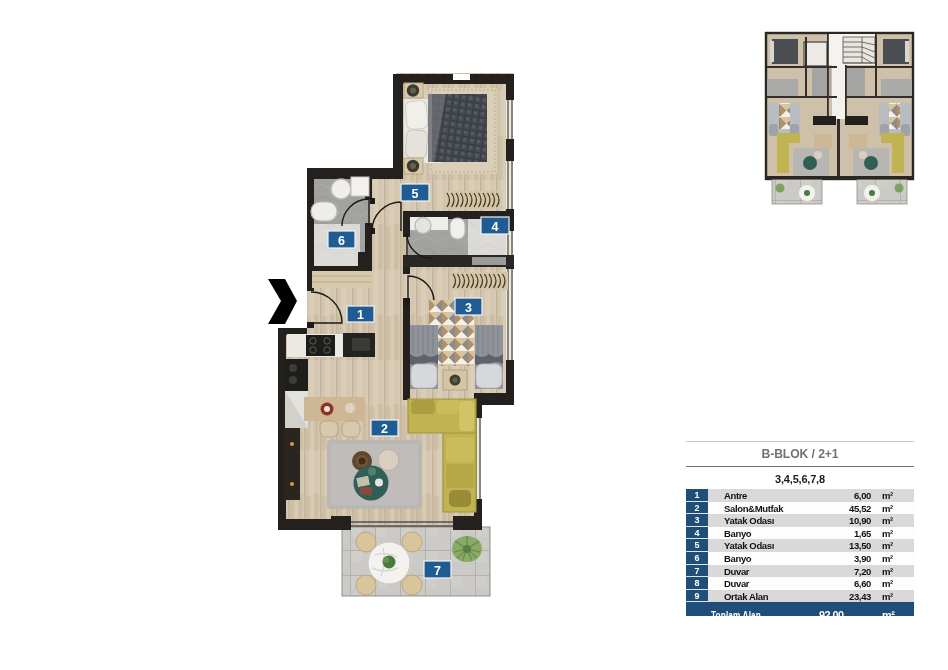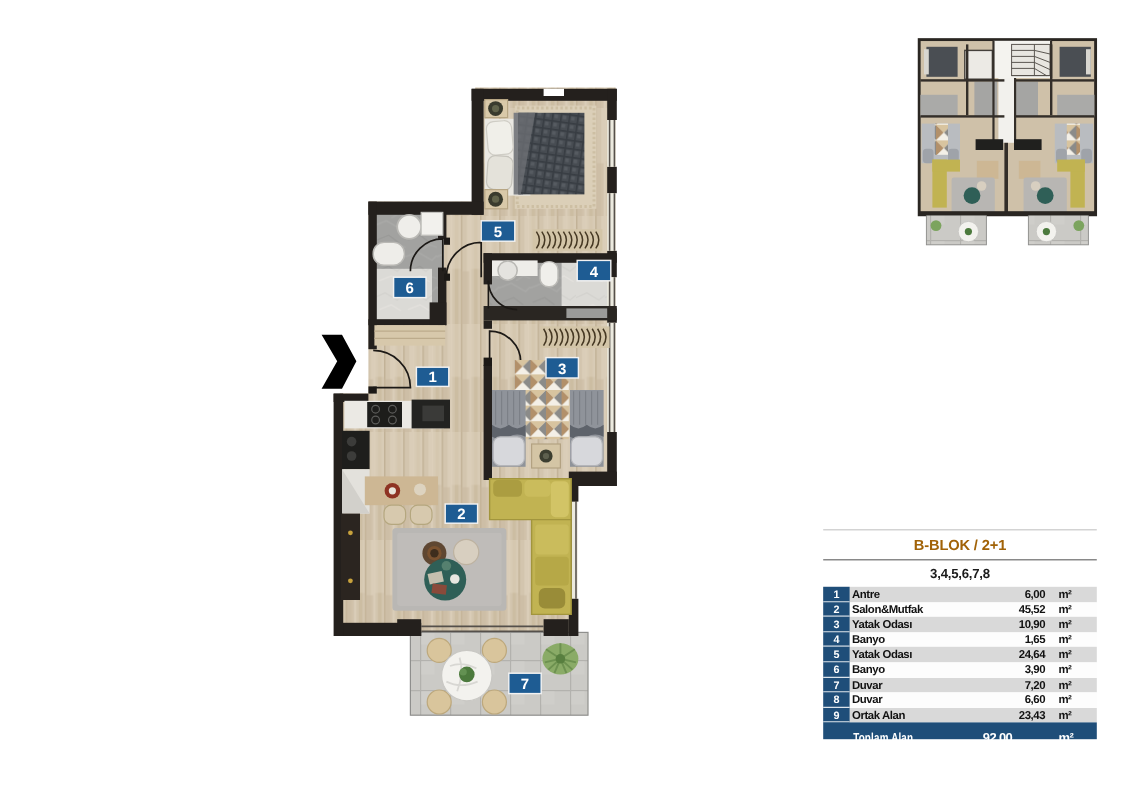--- a/index.html
+++ b/index.html
@@ -1,24 +1,24 @@
 <!DOCTYPE html>
 <html><head><meta charset="utf-8">
 <style>
 html,body{margin:0;padding:0;width:948px;height:670px;background:#fff;overflow:hidden}
 body{font-family:"Liberation Sans",sans-serif;position:relative}
 svg{position:absolute;left:0;top:0}
 .tbl{position:absolute;left:686px;top:441px;width:228px;border-top:1px solid #c9c9c9}
 .tbl *{box-sizing:border-box}
-.hdr{height:24px;line-height:25px;text-align:center;font-weight:bold;font-size:12.2px;color:#a16207;letter-spacing:-.1px}
+.hdr{height:24px;line-height:25px;text-align:center;font-weight:bold;font-size:12.2px;color:#737373;letter-spacing:-.1px}
 .div1{border-top:1px solid #6d6d6d}
 .hdr2{height:22px;line-height:24px;text-align:center;font-weight:bold;font-size:11px;color:#1c1c1c;letter-spacing:-.2px}
 .row{display:flex;height:12.6px;font-size:9.5px;font-weight:bold;color:#111;line-height:13px;letter-spacing:-.35px}
 .row .num{width:22px;background:#1f4e79;color:#fff;text-align:center;font-size:9px;box-shadow:inset 0 -1px 0 rgba(255,255,255,.85);letter-spacing:0}
-.row .nm{flex:1;padding-left:2px;white-space:nowrap}
+.row .nm{flex:1;padding-left:16px;white-space:nowrap}
 .row .val{width:52px;text-align:right}
 .row .unit{width:43px;padding-left:11px}
 .g{background:#d9d9d9}
 .w{background:#fdfdfd}
 .foot{display:flex;height:14px;background:#1f4e79;color:#fff;font-weight:bold;font-size:10.8px;line-height:26px;letter-spacing:-.3px}
 .foot .nm{flex:1;padding-left:25px}
 .foot .val{width:52px;}
 .foot .unit{width:43px;padding-left:11px}
 .foot .nm .sq{display:inline-block;transform:scaleX(.76);transform-origin:0 50%;letter-spacing:.2px}
 .foot .val{letter-spacing:-.5px}
@@ -428,21 +428,21 @@
     </div>
 <div class="row w">
       <div class="num">4</div>
       <div class="nm">Banyo</div>
       <div class="val">1,65</div>
       <div class="unit">m²</div>
     </div>
 <div class="row g">
       <div class="num">5</div>
       <div class="nm">Yatak Odası</div>
-      <div class="val">24,64</div>
+      <div class="val">13,50</div>
       <div class="unit">m²</div>
     </div>
 <div class="row w">
       <div class="num">6</div>
       <div class="nm">Banyo</div>
       <div class="val">3,90</div>
       <div class="unit">m²</div>
     </div>
 <div class="row g">
       <div class="num">7</div>

